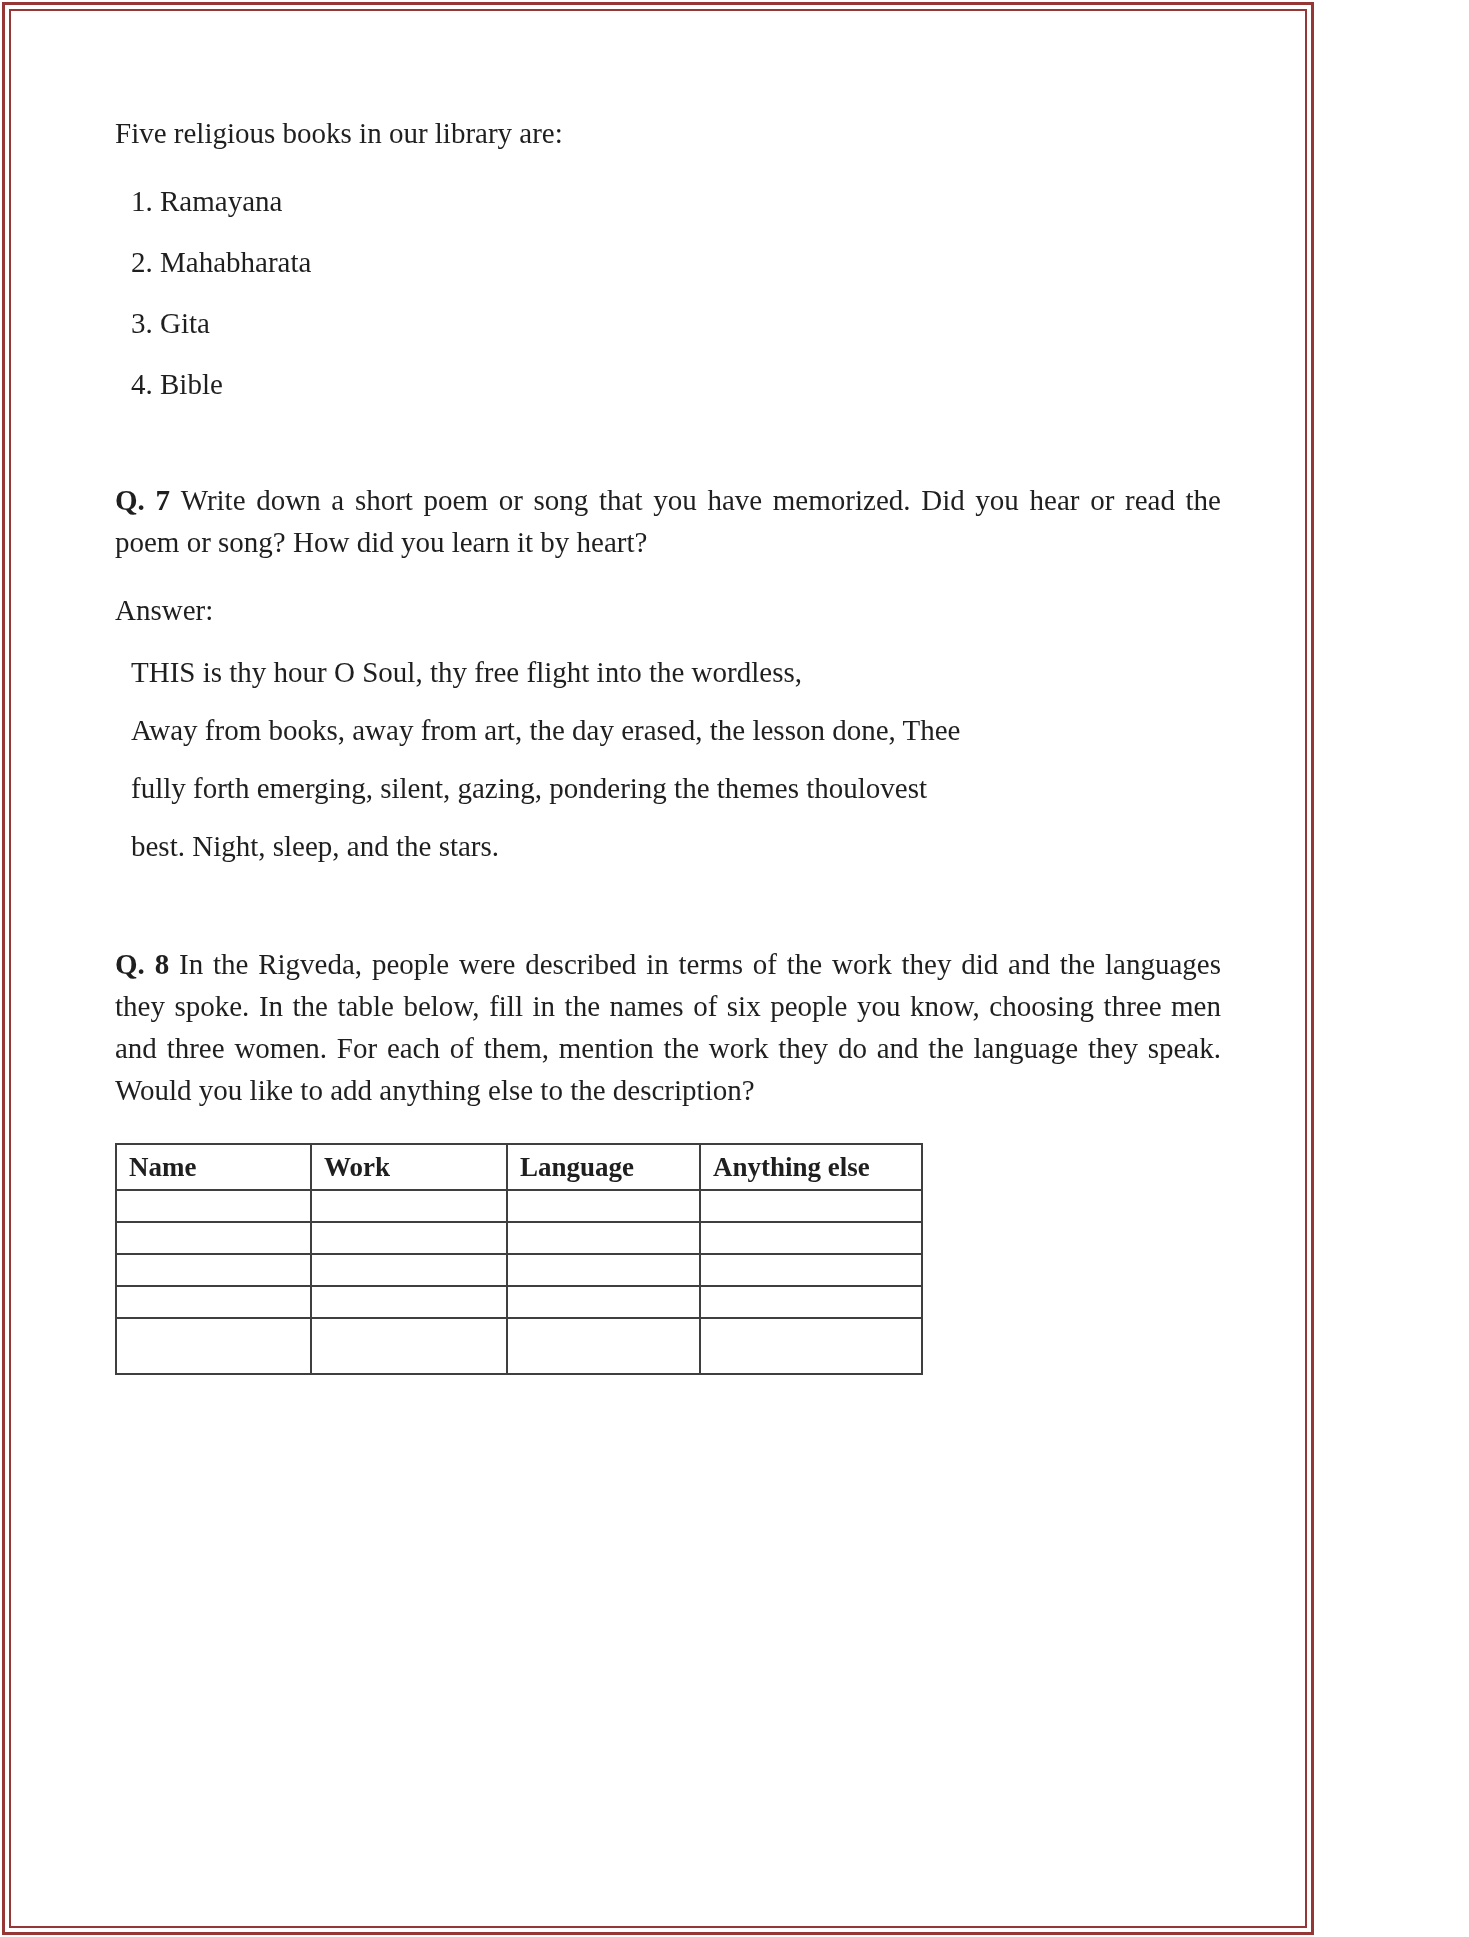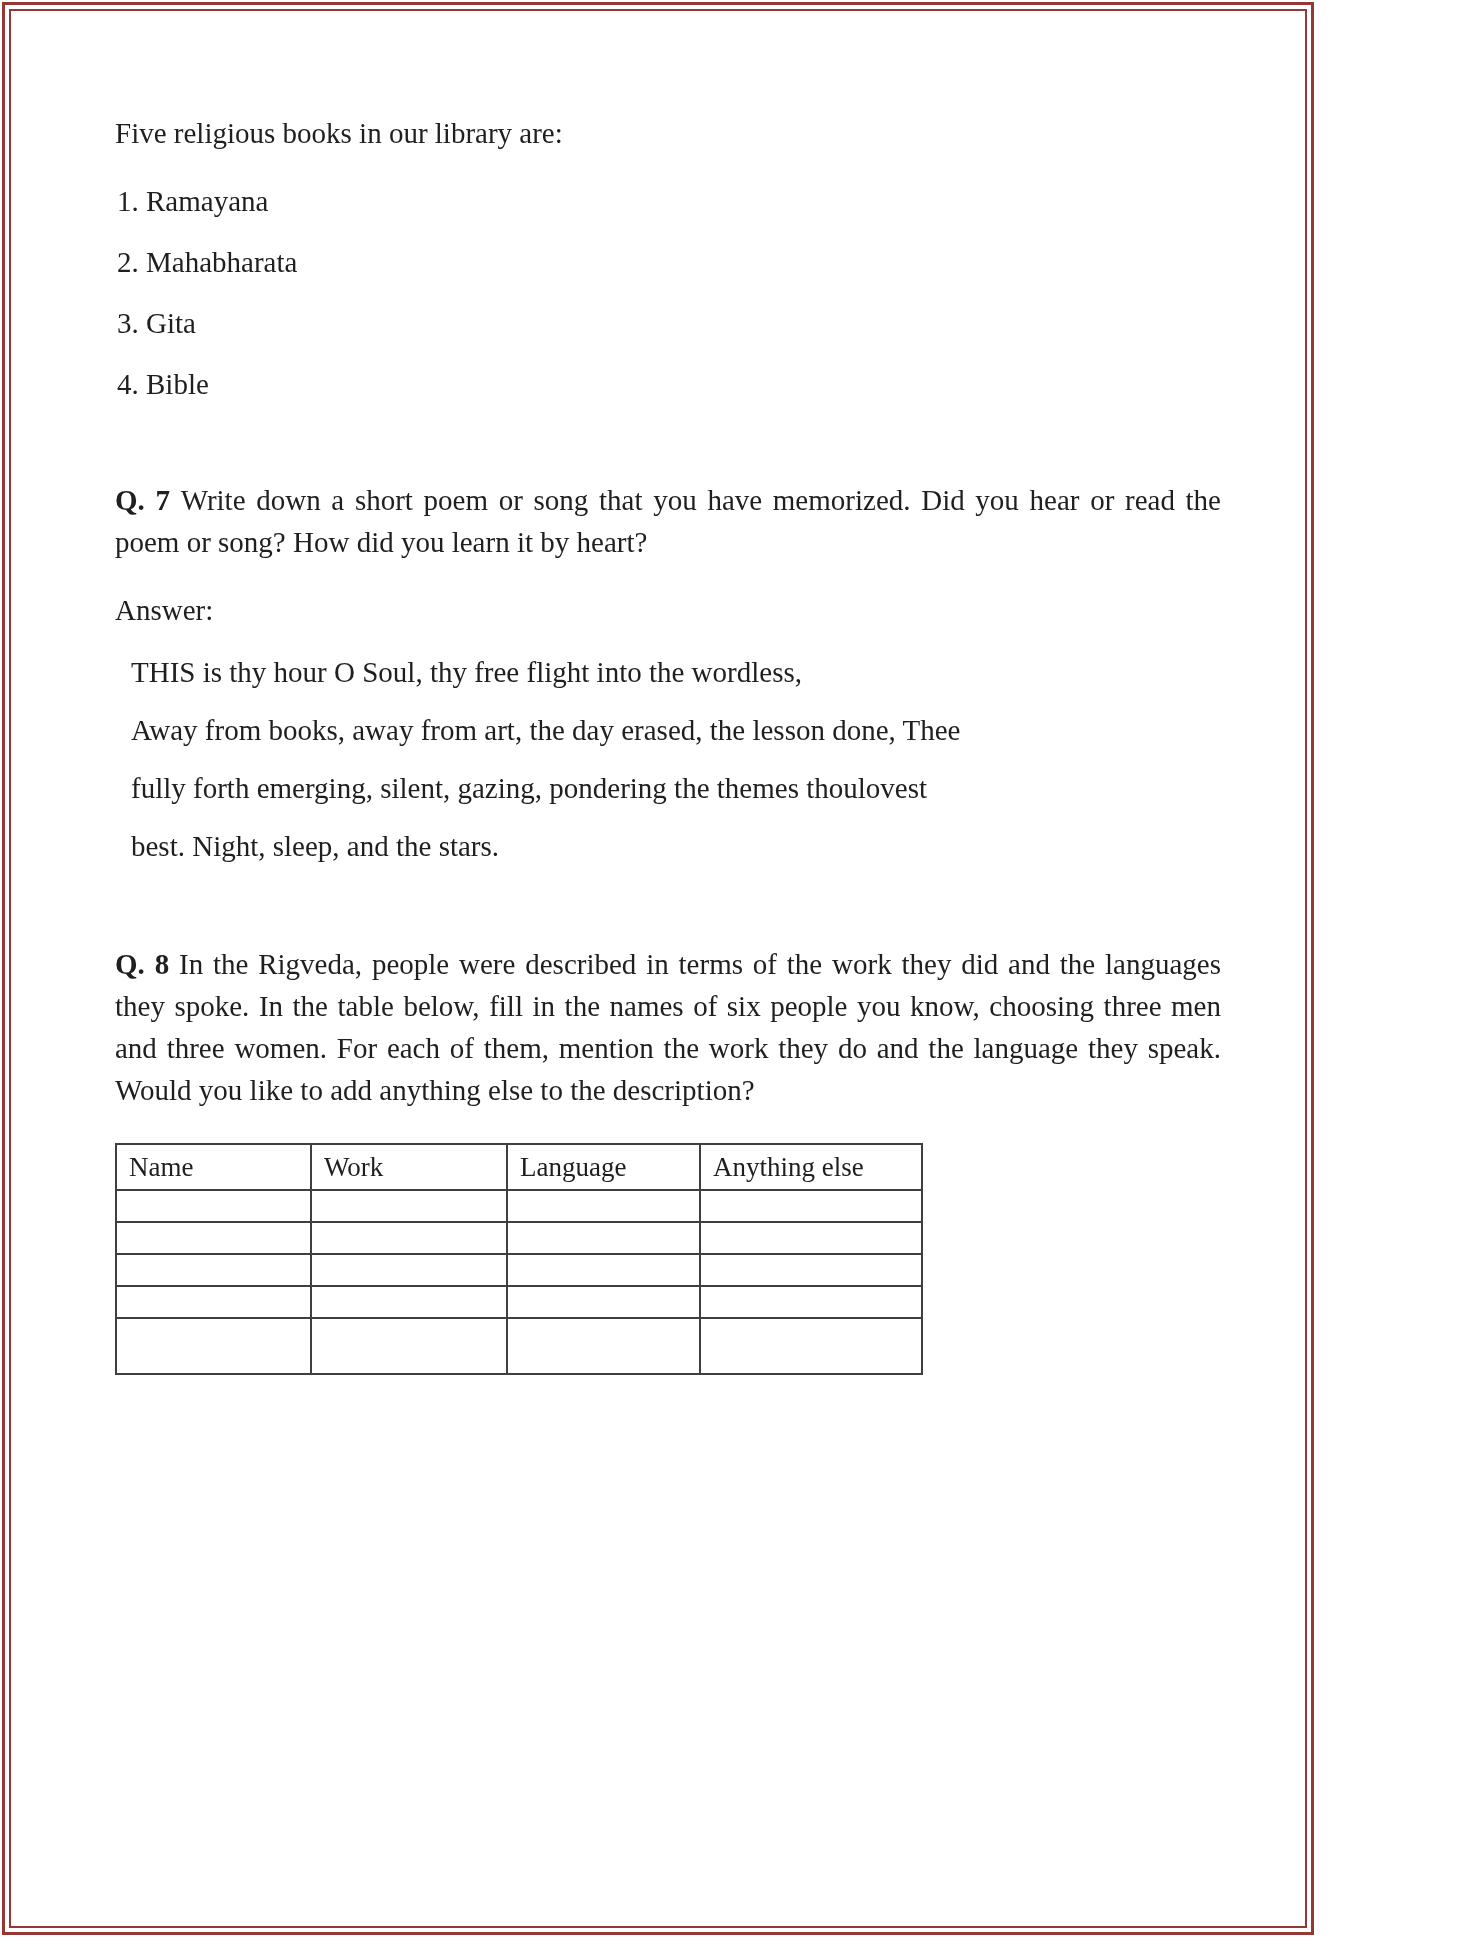--- a/index.html
+++ b/index.html
@@ -31,42 +31,42 @@
   .content {
     position: absolute;
     left: 115px;
     right: 95px;
     top: 112px;
     font-size: 29px;
     line-height: 42px;
   }
   .para { margin: 0 0 26px 0; }
   .book-list { margin: 0 0 0 0; }
-  .book-item { margin: 0 0 19px 2px; }
+  .book-item { margin: 0 0 19px 16px; }
   .q-block { margin-top: 74px; text-align: justify; }
   .q-label { font-weight: bold; }
   .answer-label { margin: 22px 0 20px 0; }
   .answer-intro { margin: 0 0 22px 0; text-align: justify; }
   .poem { margin: 8px 0 0 0; }
   .poem-line { margin: 16px; }
   .q8-block { margin-top: 76px; text-align: justify; }
   .fill-table {
     margin-top: 32px;
     border-collapse: collapse;
     width: 806px;
     table-layout: fixed;
   }
   .fill-table th, .fill-table td {
     border: 2px solid #3f3f3f;
     padding: 1px 12px;
     font-size: 27px;
     text-align: left;
     vertical-align: middle;
   }
-  .fill-table th { font-weight: normal; height: 36px; }
+  .fill-table th { font-weight: bold; height: 36px; }
   .fill-table td { height: 32px; }
   .fill-table tr.tall td { height: 56px; }
   .col-name { width: 195px; }
   .col-work { width: 196px; }
   .col-lang { width: 193px; }
   .col-else { width: 222px; }
 </style>
 </head>
 <body>
 

